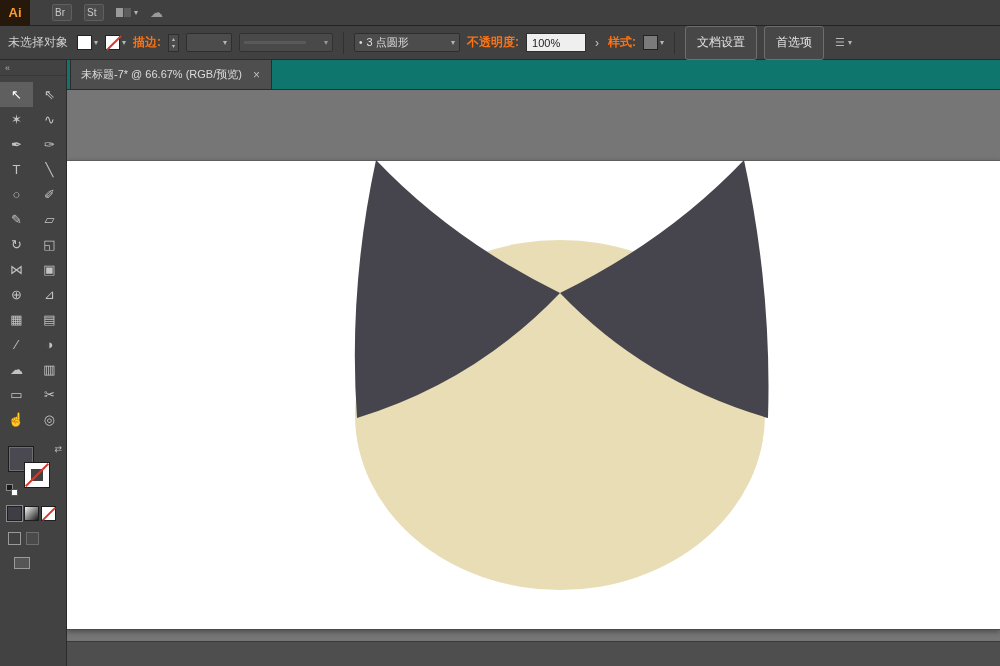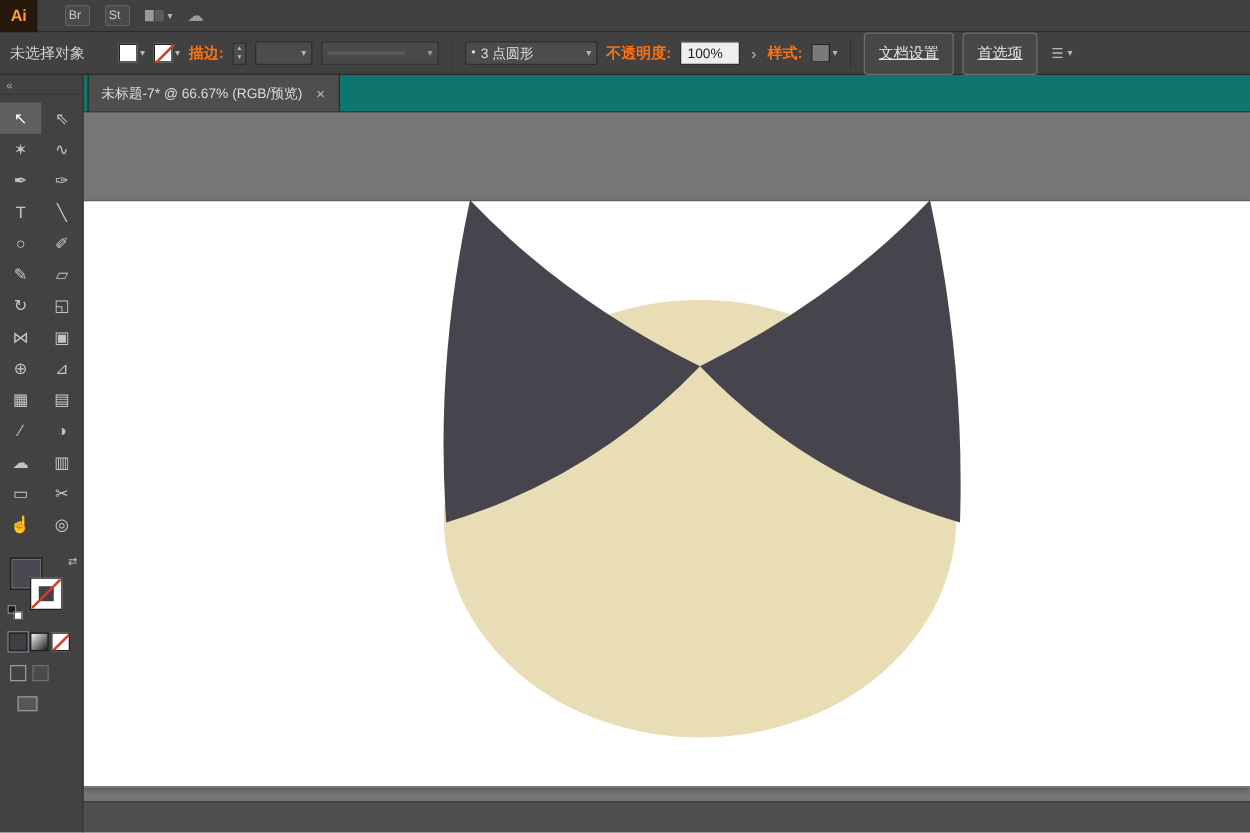--- a/index.html
+++ b/index.html
@@ -26,44 +26,44 @@
   .ws-ic { display:flex; gap:1px; }
   .ws-ic i { display:block; width:7px; height:9px; background:#9a9a9a; }
   .ws-ic i:last-child { background:#5c5c5c; }
   .caret { font-size:8px; color:#b5b5b5; }
   .sync { font-size:13px; color:#9a9a9a; }
 
   
   .controlbar { position:absolute; left:0; top:26px; width:1000px; height:34px;
     background:#414141; border-bottom:1px solid #2a2a2a;
     display:flex; align-items:center; font-size:12px; padding-left:8px; gap:7px; }
-  .status-label { color:#cfcfcf; white-space:nowrap; margin-right:20px; }
+  .status-label { color:#cfcfcf; white-space:nowrap; margin-right:2px; }
   .cb-label { color:#f97316; white-space:nowrap;font-weight:bold; }
   .swatch-group { display:flex; align-items:center; gap:2px; }
   .swatch-sm { width:15px; height:15px; background:#fff; border:1px solid #222; position:relative; }
   .swatch-sm.none::after { content:""; position:absolute; left:-2px; top:6px; width:20px; height:2px;
     background:#d23a2e; transform:rotate(-45deg); }
   .swatch-sm.graybox { background:#7a7a7a; }
   .stepper { display:flex; flex-direction:column; justify-content:center; width:11px; height:18px;
     background:#4c4c4c; border:1px solid #2e2e2e; }
   .stepper span { font-size:6px; line-height:7px; text-align:center; color:#bbb; }
   .dd { height:19px; background:#4c4c4c; border:1px solid #2e2e2e; border-radius:2px;
     display:flex; align-items:center; padding:0 4px; color:#ddd; font-size:11px; gap:4px; }
   .dd .caret { margin-left:auto; }
   .dd.w-small { width:46px; }
   .dd.brush-preview { width:94px; opacity:.75; }
   .dd.brush-preview .line { width:62px; height:3px; background:#616161; }
   .dd.brushdef { width:106px; }
   .bullet { font-size:10px; color:#ddd; }
   .vsep { width:1px; height:22px; background:#575757; border-left:1px solid #303030; margin:0 3px; }
-  .opacity-input { width:48px; height:19px; background:#efefef; border:1px solid #2e2e2e;
+  .opacity-input { width:60px; height:19px; background:#efefef; border:1px solid #2e2e2e;
     color:#1d1d1d; font-size:11px; display:flex; align-items:center; padding:0 5px; }
   .more-btn { color:#c5c5c5; font-size:12px; padding:0 2px; }
   .cb-button { height:21px; background:#474747; border:1px solid #6e6e6e; border-radius:3px;
-    color:#e3e3e3; font-size:12px; padding:16px 11px; display:flex; align-items:center; white-space:nowrap;text-decoration:underline; }
+    color:#e3e3e3; font-size:12px; padding:16px 11px; display:flex; align-items:center; white-space:nowrap; }
   .panel-icon-group { display:flex; align-items:center; gap:3px; margin-left:4px; }
   .panel-icon { font-size:11px; color:#b8b8b8; }
 
   
   .tabbar { position:absolute; left:67px; top:60px; width:933px; height:30px;
     background:#0f766e; border-bottom:1px solid #2c2c2c; display:flex; align-items:flex-end; }
   .doc-tab { height:30px; margin-left:3px; background:#4e4e4e; border:1px solid #2b2b2b; border-bottom:none;
     display:flex; align-items:center; gap:10px; padding:0 10px; font-size:11px; color:#dcdcdc; white-space:nowrap; }
   .tab-close { color:#bdbdbd; font-size:12px; padding:0 1px; }
 

